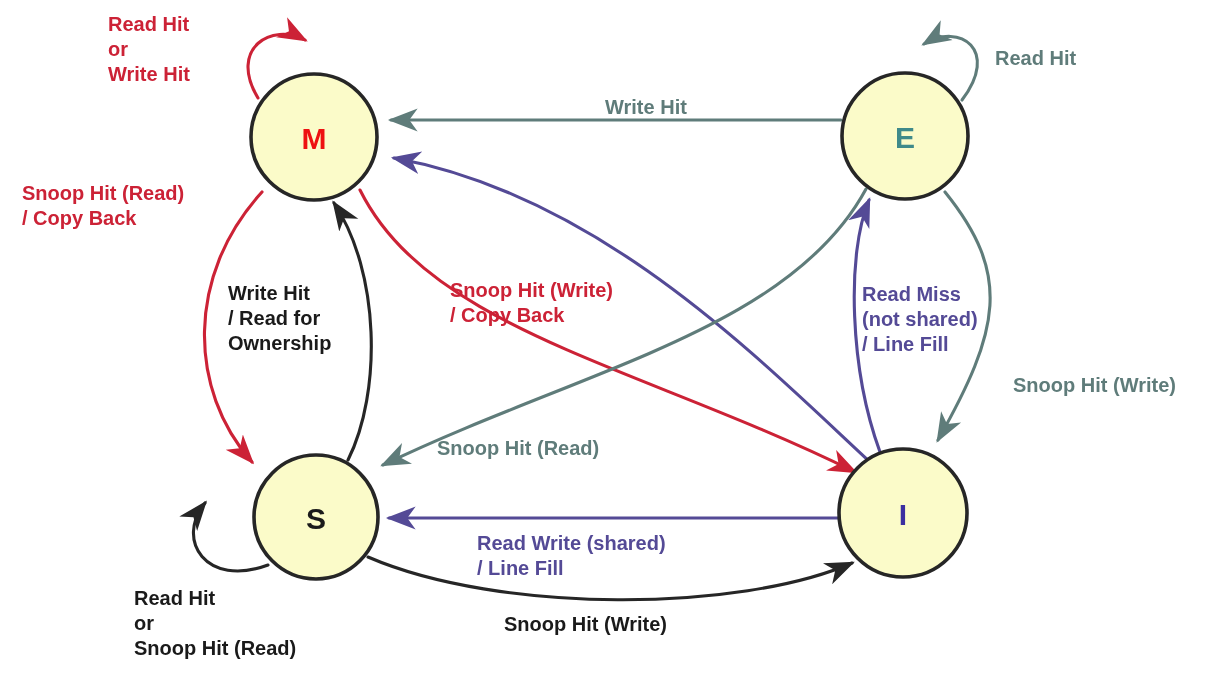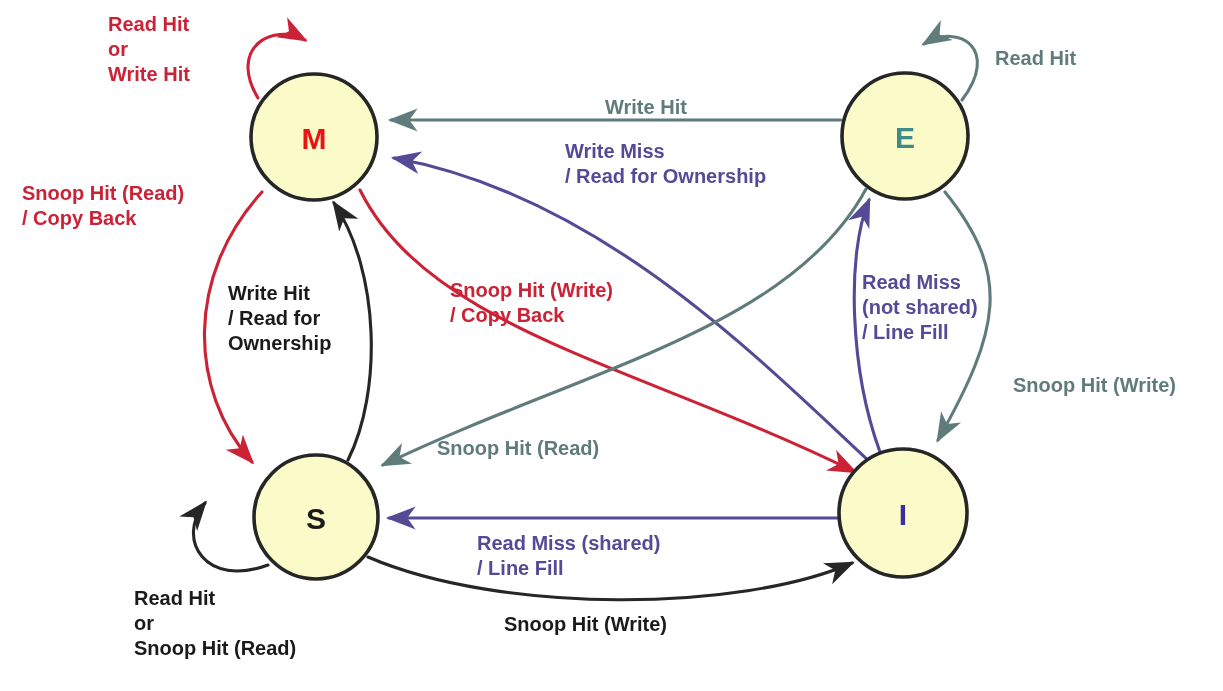--- a/index.html
+++ b/index.html
@@ -78,31 +78,29 @@
   </svg>
 
   <div class="edge-label" style="left:108px;top:12px;color:#cc2236;">Read Hit
 or
 Write Hit</div>
   <div class="edge-label" style="left:995px;top:46px;color:#5f7c7a;">Read Hit</div>
   <div class="edge-label" style="left:134px;top:586px;color:#1a1a1a;">Read Hit
 or
 Snoop Hit (Read)</div>
   <div class="edge-label" style="left:605px;top:95px;color:#5f7c7a;">Write Hit</div>
-  <div class="edge-label" style="left:565px;top:139px;color:#544a96;">Write Miss
-/ Read for Ownership</div>
   <div class="edge-label" style="left:22px;top:181px;color:#cc2236;">Snoop Hit (Read)
 / Copy Back</div>
   <div class="edge-label" style="left:228px;top:281px;color:#1a1a1a;">Write Hit
 / Read for
 Ownership</div>
   <div class="edge-label" style="left:450px;top:278px;color:#cc2236;">Snoop Hit (Write)
 / Copy Back</div>
   <div class="edge-label" style="left:437px;top:436px;color:#5f7c7a;">Snoop Hit (Read)</div>
-  <div class="edge-label" style="left:862px;top:270px;color:#544a96;">Read Miss
+  <div class="edge-label" style="left:862px;top:282px;color:#544a96;">Read Miss
 (not shared)
 / Line Fill</div>
   <div class="edge-label" style="left:1013px;top:373px;color:#5f7c7a;">Snoop Hit (Write)</div>
-  <div class="edge-label" style="left:477px;top:531px;color:#544a96;">Read Miss (shared)
+  <div class="edge-label" style="left:477px;top:531px;color:#544a96;">Read Write (shared)
 / Line Fill</div>
   <div class="edge-label" style="left:504px;top:612px;color:#1a1a1a;">Snoop Hit (Write)</div>
 
 </div>
 
 </body></html>

